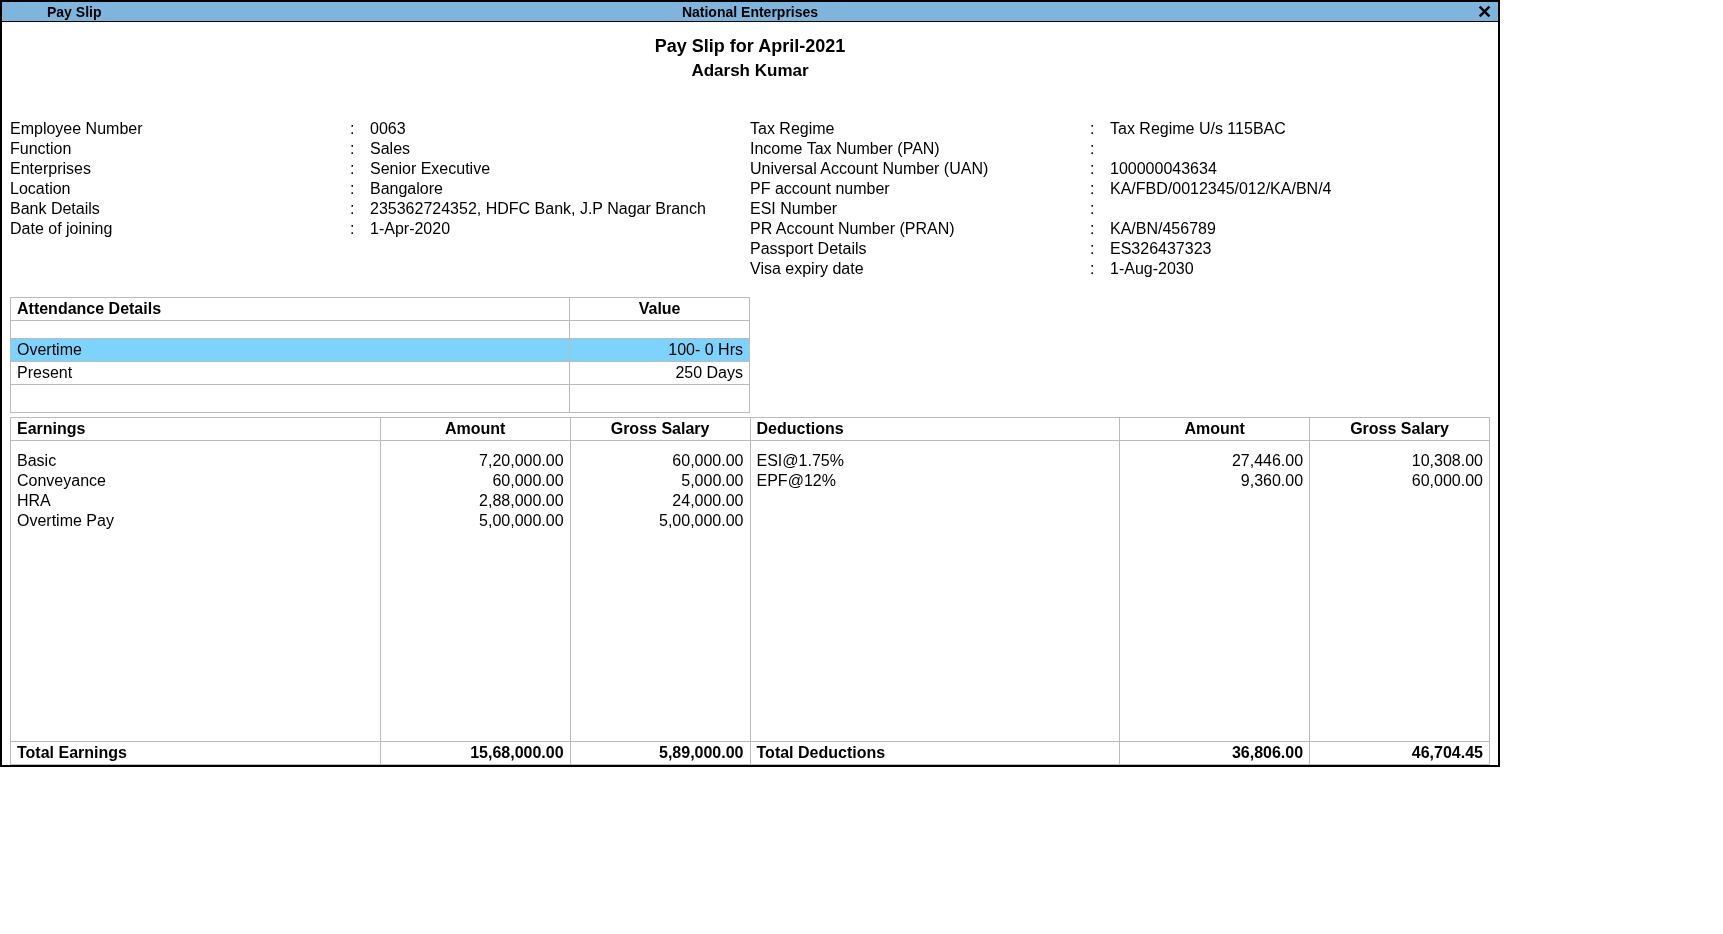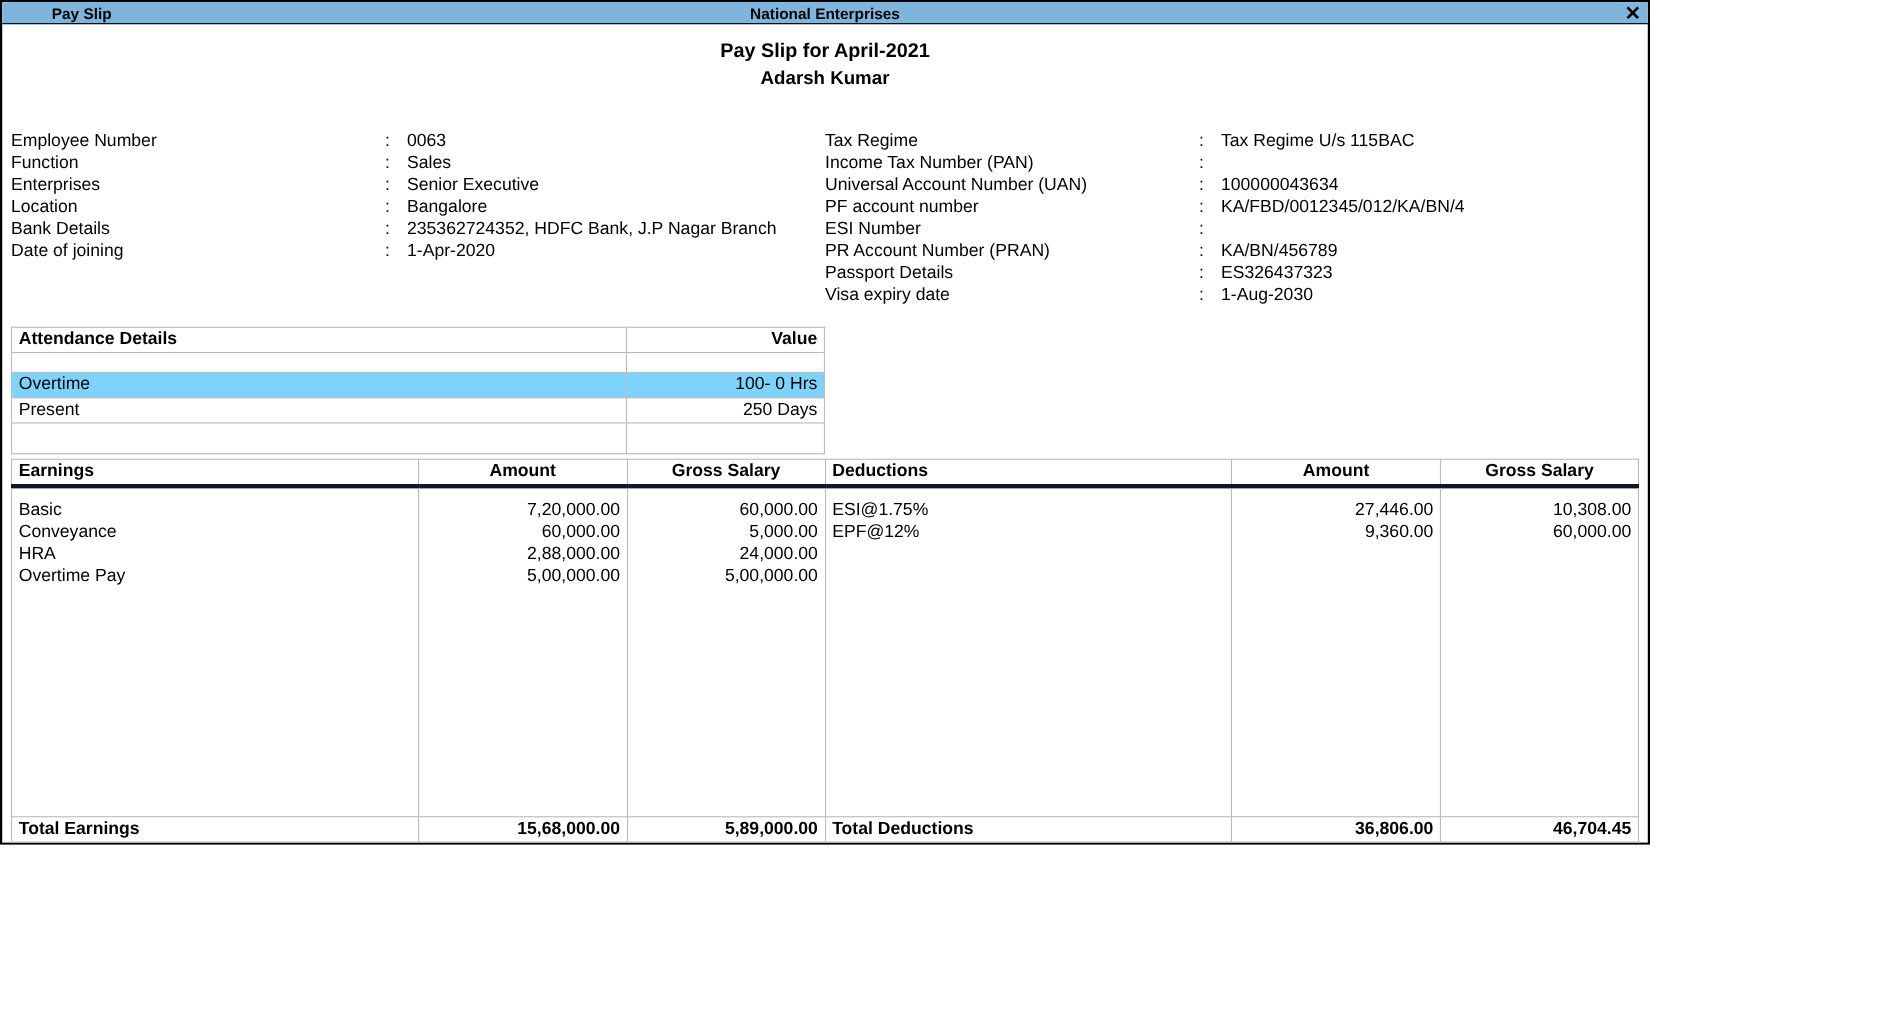--- a/index.html
+++ b/index.html
@@ -72,21 +72,21 @@
     width: 740px;
     font-size: 16px;
   }
   table.attendance th, table.attendance td {
     border: 1px solid #bbb;
     padding: 2px 6px;
     text-align: left;
     height: 22px;
   }
   table.attendance th.value-col, table.attendance td.value-col { text-align: right; width: 180px; }
-  table.attendance th.value-col { text-align: right; }
+  table.attendance th.value-col { text-align: center; }
   table.attendance .spacer-row td { height: 18px; }
   table.attendance tr.highlight td { background: #7dd3fc; }
   table.attendance .filler td { height: 28px; }
   table.attendance th { font-weight: bold; }
   table.attendance th:first-child { width: 560px; }
 
   .ed-block { margin-top: 4px; }
   table.ed {
     border-collapse: collapse;
     width: 100%;
@@ -99,21 +99,21 @@
   }
   table.ed th { font-weight: bold; }
   table.ed .c-name { text-align: left; width: 370px; }
   table.ed .c-amt { text-align: right; width: 190px; }
   table.ed .c-gross { text-align: right; width: 180px; }
   table.ed th.c-amt, table.ed th.c-gross { text-align: center; }
   table.ed td.empty-body { height: 300px; vertical-align: top; padding-top: 10px;}
   table.ed .totals td { font-weight: bold; }
   table.ed .net td { font-weight: bold; }
   table.ed tbody tr td { border-top: none; border-bottom: none; }
-  table.ed tbody tr:first-child td { border-top: 4px solid #0f172a; }
+  table.ed tbody tr:first-child td { border-top: 1px solid #0f172a; }
   table.ed tbody tr.body-bottom td { border-bottom: 1px solid #bbb; }
   .inner-line { padding: 1px 0; }
 </style>
 </head>
 <body>
 
 <div class="window">
 
   <div class="title-bar">
     <div class="title-left">Pay Slip</div>

